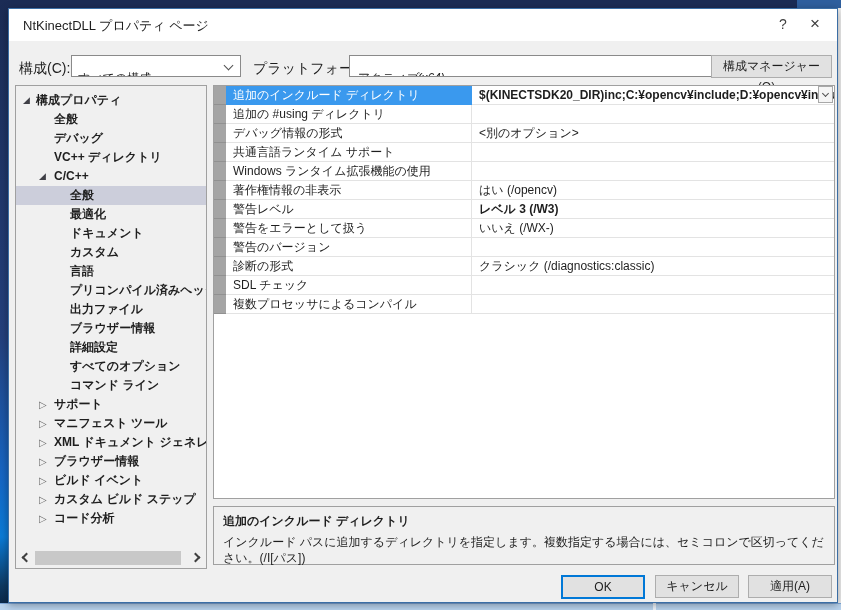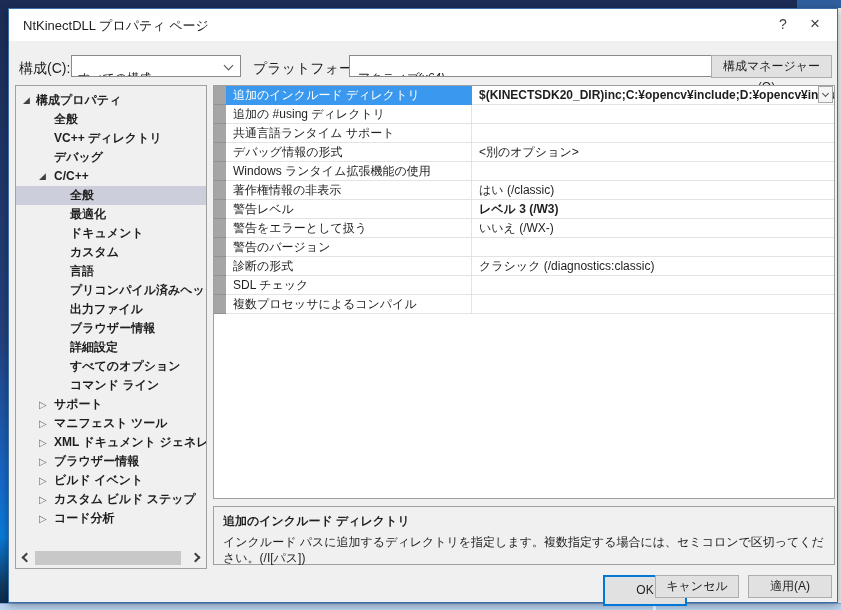--- a/index.html
+++ b/index.html
@@ -25,21 +25,21 @@
 
   .lbl { position:absolute; font-size:14px; color:#1e1e1e; white-space:nowrap; }
   .combo { position:absolute; height:22px; background:#ffffff; border:1px solid #8a8a8a; font-size:12px;
            color:#1e1e1e; line-height:20px; padding:12px 20px 0 6px; white-space:nowrap; overflow:hidden; }
   .chev { display:inline-block; width:7px; height:7px; border:solid #505050; border-width:0 1.5px 1.5px 0; transform:rotate(45deg); }
   .combo .chev { position:absolute; right:8px; top:6px; }
 
   .btn { position:absolute; background:#e1e1e1; border:1px solid #adadad; font-size:12px; color:#1e1e1e;
          font-family:inherit; text-align:center; }
   .btn-cfgmgr { left:702px; top:46px; width:121px; height:23px; line-height:21px; }
-  .btn-ok { left:552px; top:566px; width:84px; height:31px; line-height:19px; border:2px solid #0078d7;margin-left:42px; }
+  .btn-ok { left:552px; top:566px; width:84px; height:24px; line-height:19px; border:2px solid #0078d7; }
   .btn-cancel { left:646px; top:566px; width:84px; height:23px; line-height:21px; }
   .btn-apply { left:739px; top:566px; width:84px; height:23px; line-height:21px; }
 
   
   .tree-panel { position:absolute; left:6px; top:76px; width:192px; height:484px; background:#f0f0f0;
                 border:1px solid #a0a0a0; overflow:hidden; }
   #tree { padding-top:5px; }
   .titem { position:relative; height:19px; line-height:19px; font-size:12px; color:#1e1e1e; white-space:nowrap; cursor:default; }
   .titem.selected { background:#cccedb; }
   .texp { position:absolute; top:0; font-size:9px; line-height:19px; color:#3f3f46; }
@@ -110,24 +110,24 @@
     <div class="tree-panel">
       <div id="tree">
           <div class="titem lvl0">
             <span class="texp expanded">◢</span>
             <span class="tlabel">構成プロパティ</span>
           </div>
           <div class="titem lvl1">
             <span class="tlabel">全般</span>
           </div>
           <div class="titem lvl1">
+            <span class="tlabel">デバッグ</span>
+          </div>
+          <div class="titem lvl1">
             <span class="tlabel">VC++ ディレクトリ</span>
-          </div>
-          <div class="titem lvl1">
-            <span class="tlabel">デバッグ</span>
           </div>
           <div class="titem lvl1">
             <span class="texp expanded">◢</span>
             <span class="tlabel">C/C++</span>
           </div>
           <div class="titem lvl2 selected">
             <span class="tlabel">全般</span>
           </div>
           <div class="titem lvl2">
             <span class="tlabel">最適化</span>
@@ -204,37 +204,37 @@
                 <span class="chev"></span>
               </span></div>
           </div>
           <div class="grow">
             <div class="gut"></div>
             <div class="gname">追加の #using ディレクトリ</div>
             <div class="gval"></div>
           </div>
           <div class="grow">
             <div class="gut"></div>
-            <div class="gname">共通言語ランタイム サポート</div>
-            <div class="gval"></div>
-          </div>
-          <div class="grow">
-            <div class="gut"></div>
             <div class="gname">デバッグ情報の形式</div>
             <div class="gval">&lt;別のオプション&gt;</div>
           </div>
           <div class="grow">
             <div class="gut"></div>
+            <div class="gname">共通言語ランタイム サポート</div>
+            <div class="gval"></div>
+          </div>
+          <div class="grow">
+            <div class="gut"></div>
             <div class="gname">Windows ランタイム拡張機能の使用</div>
             <div class="gval"></div>
           </div>
           <div class="grow">
             <div class="gut"></div>
             <div class="gname">著作権情報の非表示</div>
-            <div class="gval">はい (/classic)</div>
+            <div class="gval">はい (/opencv)</div>
           </div>
           <div class="grow boldval">
             <div class="gut"></div>
             <div class="gname">警告レベル</div>
             <div class="gval">レベル 3 (/W3)</div>
           </div>
           <div class="grow">
             <div class="gut"></div>
             <div class="gname">警告をエラーとして扱う</div>
             <div class="gval">いいえ (/WX-)</div>

